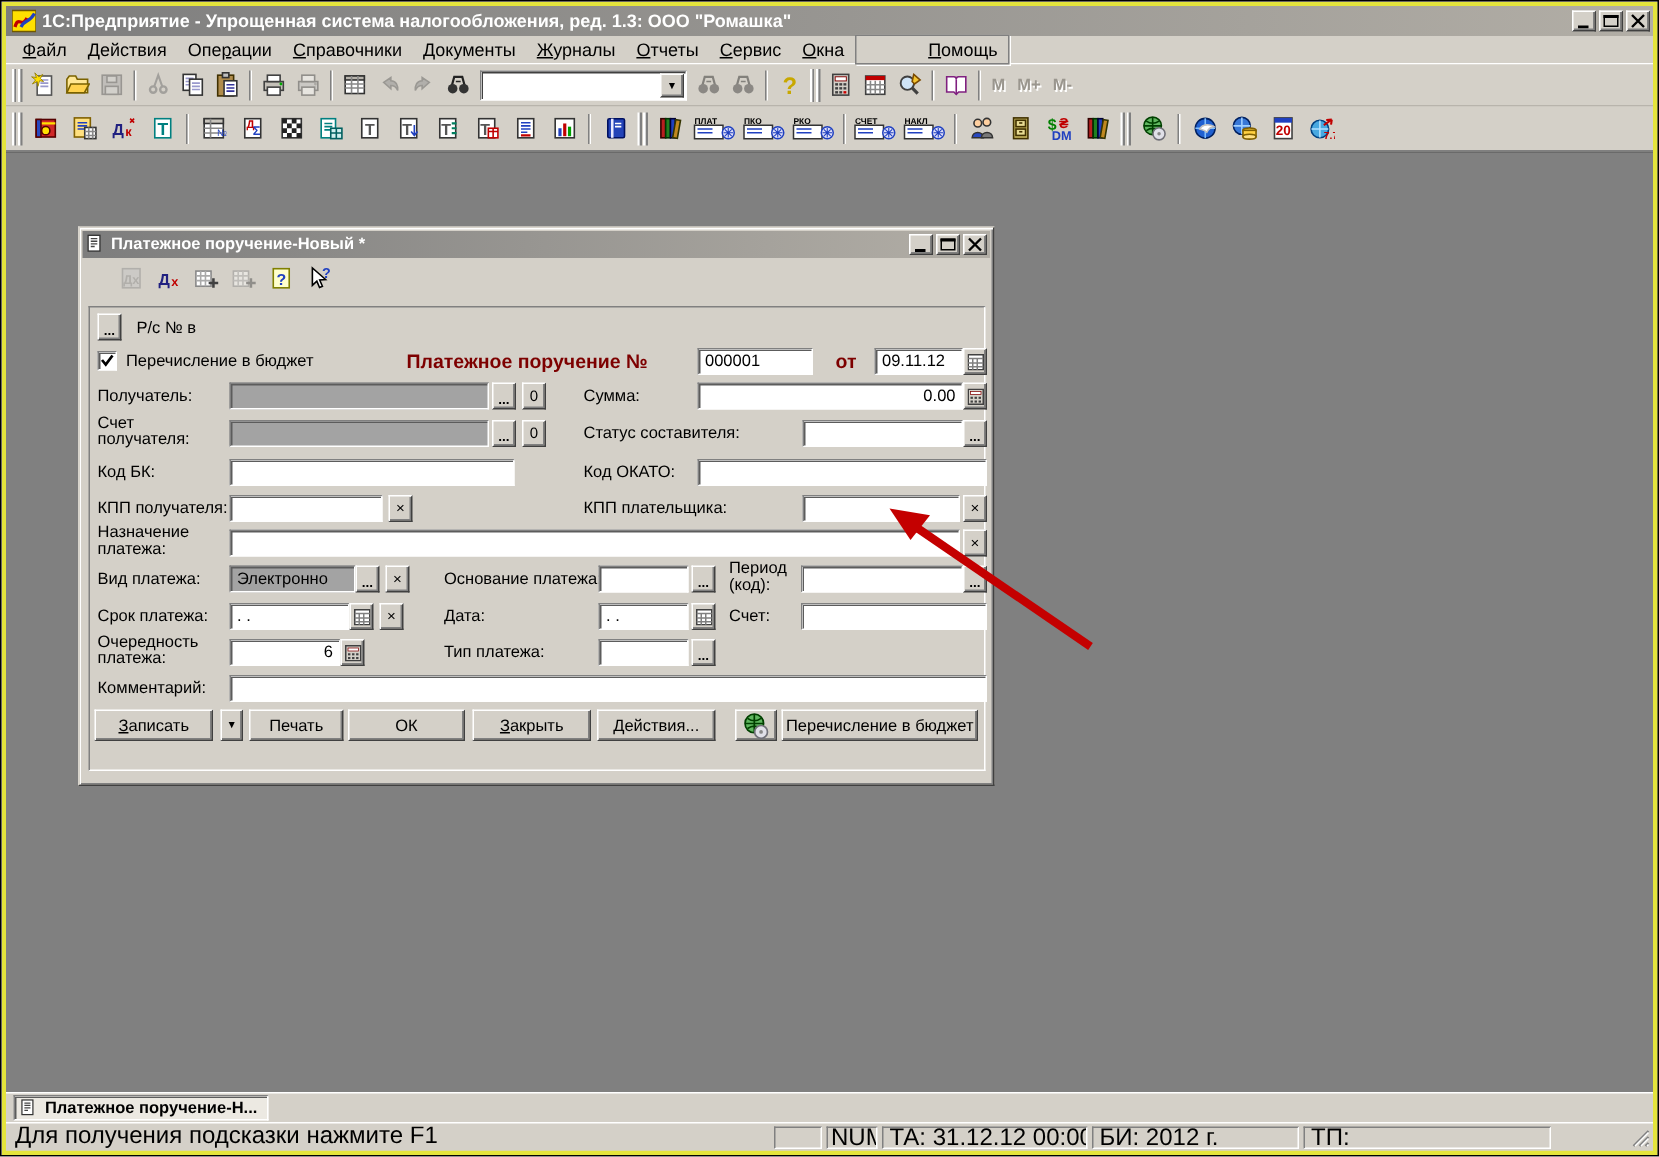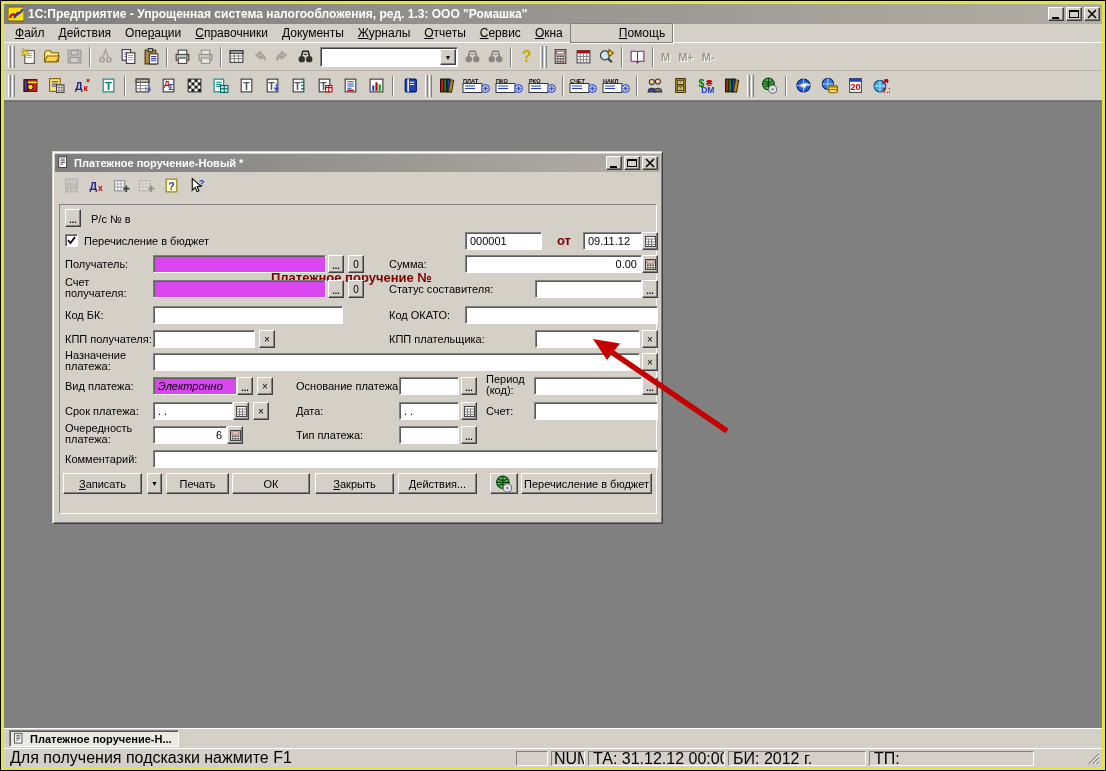--- a/index.html
+++ b/index.html
@@ -26,26 +26,26 @@
 .tbtxt.dis { color:#9a968e; text-shadow:1px 1px 0 #fff; }
 .combo { width:138px; height:20px; background:#fff; border:1px solid; border-color:#808080 #fff #fff #808080; box-shadow:inset 1px 1px 0 #404040; display:flex; flex:none; margin:0 3px; }
 .combo .cval { flex:1; font-size:11px; padding:2px 3px; }
 .combo .cbtn { width:16px; height:16px; margin:1px; background:#d4d0c8; border:1px solid; border-color:#fff #404040 #404040 #fff; box-shadow:inset -1px -1px 0 #808080; font-size:7px; text-align:center; line-height:15px; color:#000; }
 .workspace { height:627px; background:#808080; position:relative; border-top:1px solid #6a6a6a; }
 .dialog { position:absolute; left:48px; top:49px; width:611px; height:373px; background:#d4d0c8;
   border:1px solid; border-color:#d8d4cc #404040 #404040 #d8d4cc; box-shadow:inset 1px 1px 0 #fff, inset -1px -1px 0 #808080; }
 .dlgtitle { height:18px; margin:2px 2px 0 2px; background:linear-gradient(90deg,#7d7d7d,#b2aea6); display:flex; align-items:center; padding:0 2px; }
 .dlgtitle .title { color:#fff; font-weight:bold; font-size:11px; margin-left:3px; flex:1; }
 .dlgtitle .winbtn { width:16px; height:14px; }
-.dlgtoolbar { display:flex; align-items:center; height:26px; padding-left:8px; gap:5px; }
+.dlgtoolbar { display:flex; align-items:center; height:26px; padding-left:24px; gap:5px; }
 .dlgtoolbar .tbtn { width:20px; height:20px; }
 .panel { position:absolute; left:6px; top:52px; width:598px; height:310px; border:1px solid; border-color:#808080 #fff #fff #808080; }
 .lbl { position:absolute; font-size:11px; color:#000; white-space:nowrap; }
 .fld { position:absolute; height:18px; background:#fff; border:1px solid; border-color:#808080 #fff #fff #808080; box-shadow:inset 1px 1px 0 #5c5c5c; font-size:11px; line-height:15px; padding:1px 3px 0 4px; white-space:nowrap; overflow:hidden; }
-.fld.gray { background:#d946ef;font-style:italic; }
+.fld.gray { background:#a3a3a3; }
 .fld.right { text-align:right; padding-right:4px; }
 .sq { position:absolute; width:16px; height:18px; background:#d4d0c8; border:1px solid; border-color:#fff #404040 #404040 #fff; box-shadow:inset -1px -1px 0 #808080; font-size:10px; display:flex; align-items:center; justify-content:center; }
 .sq.dots { font-weight:bold; letter-spacing:0; font-size:9px; padding-top:4px; }
 .pbtn { position:absolute; height:21px; background:#d4d0c8; border:1px solid; border-color:#fff #404040 #404040 #fff; box-shadow:inset -1px -1px 0 #808080; font-size:11px; display:flex; align-items:center; justify-content:center; font-family:"Liberation Sans",sans-serif; }
 .red { color:#7d0000; font-weight:bold; font-size:13px; }
 .chk { position:absolute; width:13px; height:13px; background:#fff; border:1px solid; border-color:#808080 #fff #fff #808080; box-shadow:inset 1px 1px 0 #5c5c5c; }
 .taskbar { height:20px; background:#d4d0c8; border-top:1px solid #fff; display:flex; align-items:center; padding-left:5px;text-align:center; }
 .taskbtn { height:17px; background:#ece9e2; border:1px solid; border-color:#808080 #fff #fff #808080; box-shadow:inset 1px 1px 0 #5c5c5c; display:flex; align-items:center; font-size:11px; font-weight:bold; padding:0 6px 0 3px; gap:4px; }
 .statusbar { height:19px; background:#d4d0c8; border-top:1px solid #fff; display:flex; align-items:center; padding:1px 2px; gap:3px; font-size:16px; }
 .cell { height:15px; border:1px solid; border-color:#808080 #fff #fff #808080; padding:0 4px; line-height:14px; white-space:nowrap; overflow:hidden; flex:none; }
@@ -578,21 +578,21 @@
 
       <span class="sq dots" style="left:12px;top:57px;">...</span>
       <span class="lbl" style="left:38px;top:61px;">Р/с №  в</span>
 
       <span class="chk" style="left:12px;top:82px;">
           <svg width="11" height="11">
             <path d="M2 5 L4.5 8 L9 2" stroke="#000" stroke-width="1.8" fill="none"></path>
           </svg>
         </span>
       <span class="lbl" style="left:31px;top:83px;">Перечисление в бюджет</span>
-      <span class="lbl red" style="left:218px;top:81px;margin-top:37px;">Платежное поручение №</span>
+      <span class="lbl red" style="left:218px;top:81px;">Платежное поручение №</span>
       <span class="fld" style="left:412px;top:80px;width:77px;">000001</span>
       <span class="lbl red" style="left:504px;top:81px;">от</span>
       <span class="fld" style="left:530px;top:80px;width:59px;">09.11.12</span>
       <span class="sq" style="left:589px;top:80px;">
           <svg width="11" height="11">
             <rect x="0.5" y="0.5" width="10" height="10" fill="#fff" stroke="#404040"></rect>
             <path d="M0.5 3h10M3.5 3v7.5M6.5 3v7.5M0.5 6h10M0.5 8.5h10" stroke="#808080" fill="none"></path>
           </svg>
         </span>
 

